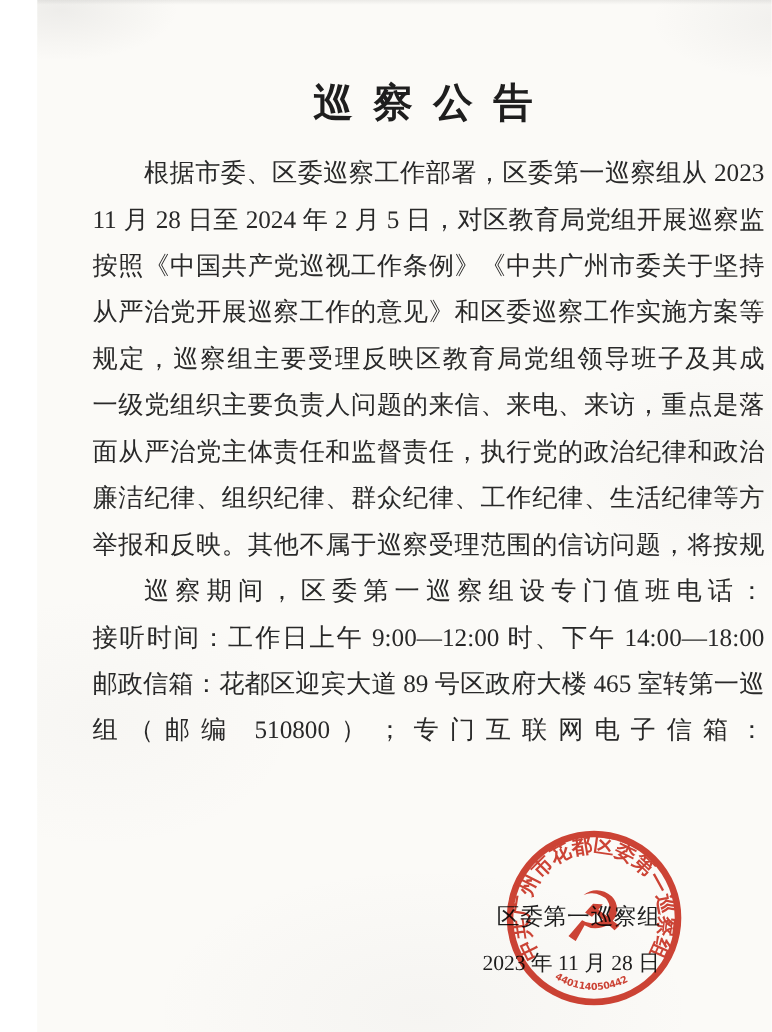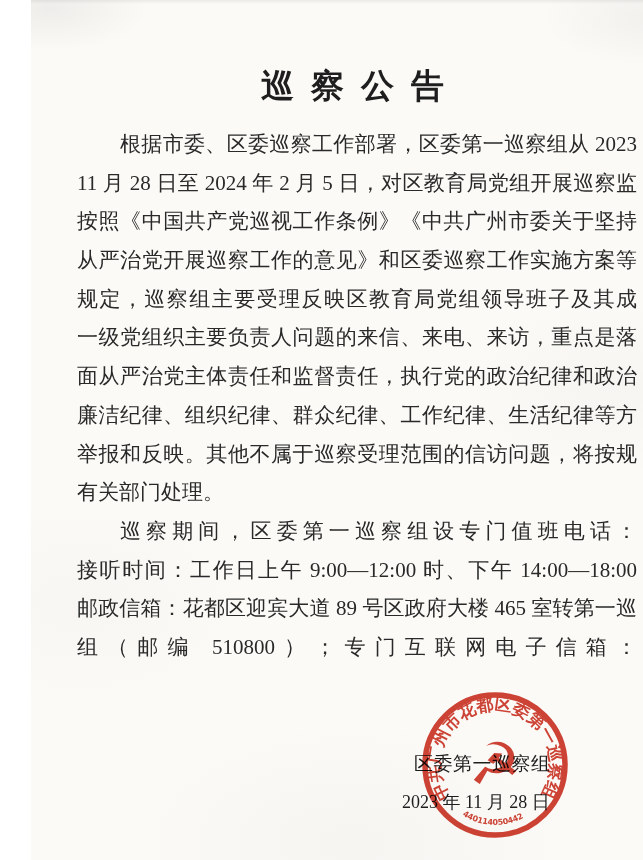--- a/index.html
+++ b/index.html
@@ -106,21 +106,20 @@
   <div class="body-text">
     <p class="line indent">根据市委、区委巡察工作部署，区委第一巡察组从 2023 年</p>
     <p class="line">11 月 28 日至 2024 年 2 月 5 日，对区教育局党组开展巡察监督。</p>
     <p class="line">按照《中国共产党巡视工作条例》《中共广州市委关于坚持全面</p>
     <p class="line">从严治党开展巡察工作的意见》和区委巡察工作实施方案等有关</p>
     <p class="line">规定，巡察组主要受理反映区教育局党组领导班子及其成员，下</p>
     <p class="line">一级党组织主要负责人问题的来信、来电、来访，重点是落实全</p>
     <p class="line">面从严治党主体责任和监督责任，执行党的政治纪律和政治规矩、</p>
     <p class="line">廉洁纪律、组织纪律、群众纪律、工作纪律、生活纪律等方面的</p>
     <p class="line">举报和反映。其他不属于巡察受理范围的信访问题，将按规定转</p>
-    <p class="line pl">有关部门处理。</p>
     <p class="line indent">巡察期间，区委第一巡察组设专门值班电话：18675885126，</p>
     <p class="line">接听时间：工作日上午 9:00—12:00 时、下午 14:00—18:00 时；</p>
     <p class="line">邮政信箱：花都区迎宾大道 89 号区政府大楼 465 室转第一巡察</p>
     <p class="line">组（邮编 510800）；专门互联网电子信箱：qwxcz1@huadu.gov.cn。</p>
   </div>
 
   <div class="signature">区委第一巡察组</div>
   <div class="date">2023 年 11 月 28 日</div>
 
   <svg class="seal" viewBox="0 0 170 170" xmlns="http://www.w3.org/2000/svg" aria-hidden="true">

